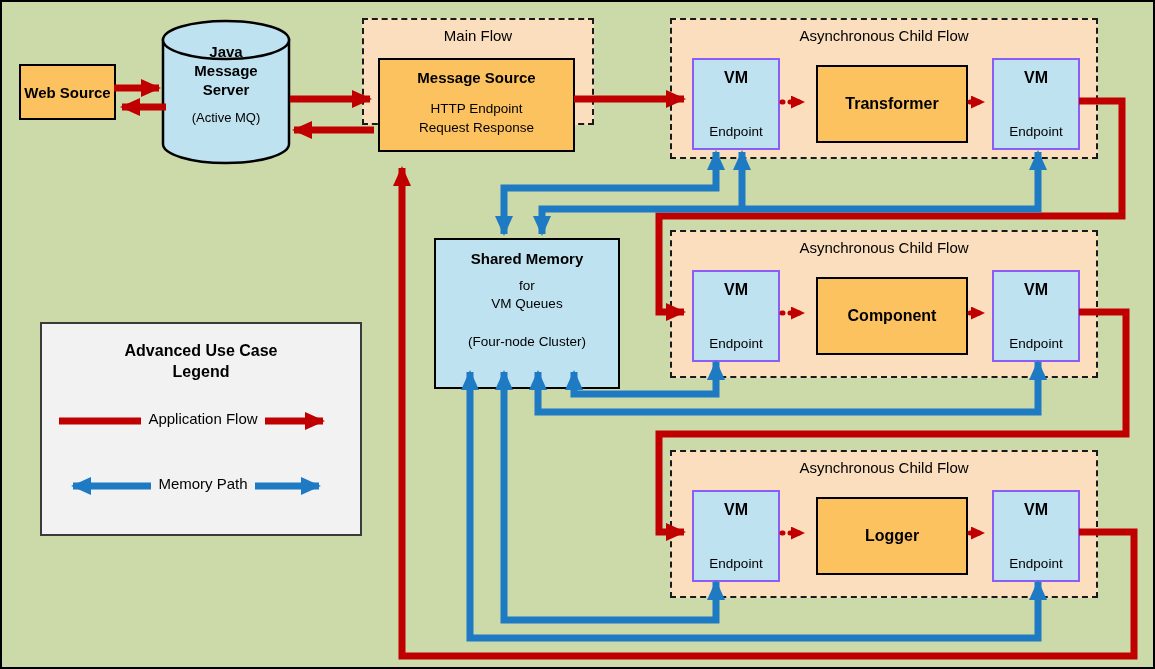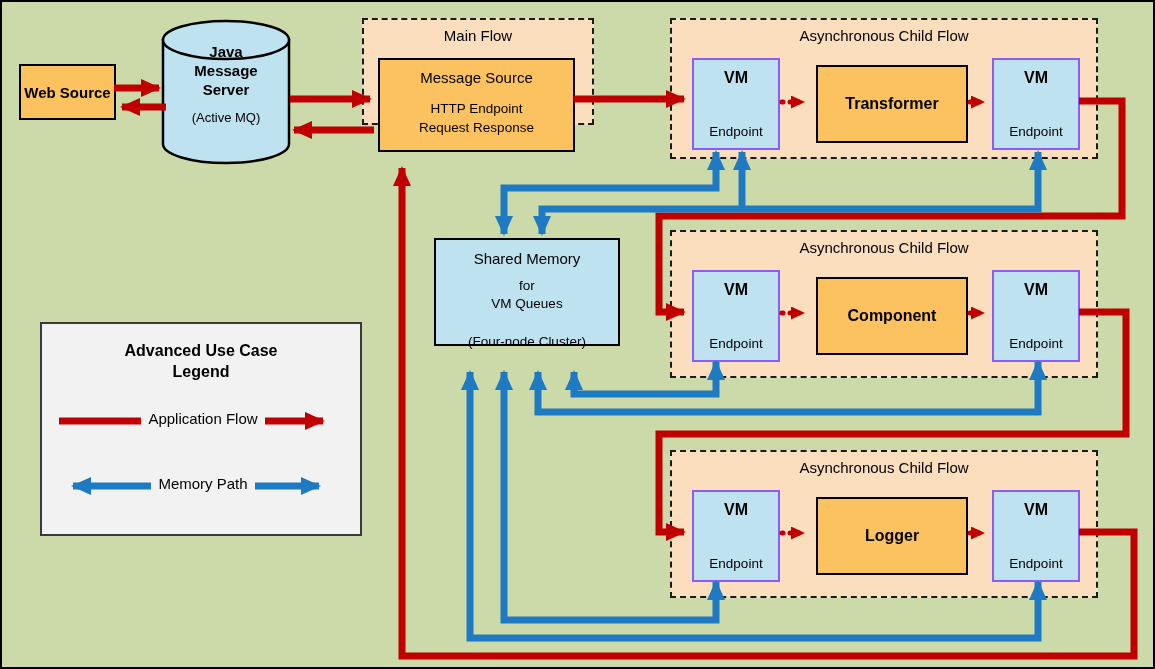--- a/index.html
+++ b/index.html
@@ -9,21 +9,21 @@
     position: relative; width: 1155px; height: 669px;
     background: var(--background, #CCD9A8);
     border: 2px solid var(--border, #000);
     overflow: hidden; color: #000;
   }
 
   
   .node { position: absolute; border: 2px solid #000; text-align: center; }
   .orange { background: var(--orange_box, #FCC25F); }
   .bluefill { background: var(--blue_box, #BEE2F0); }
-  .b { font-weight: normal; }
+  .b { font-weight: bold; }
 
   
   .container {
     position: absolute; border: 2px dashed #1a1a1a;
     background: var(--peach_container, #FADEBD);
   }
   .container-title { text-align: center; padding-top: 7px; font-size: 15px; }
 
   
   #web-client {
@@ -37,21 +37,21 @@
   #jms .jms-text { position: absolute; left: 0; right: 0; top: 24px; text-align: center; }
   .jms-title { font-weight: bold; font-size: 15px; line-height: 19px; width: 96px; margin: 0 auto; }
   .jms-sub { font-size: 13px; margin-top: 11px; }
 
   
   #main-flow { left: 360px; top: 16px; width: 232px; height: 107px; }
   #message-source { left: 14px; top: 38px; width: 197px; height: 94px; font-size: 13.5px; padding-top: 8px; line-height: 19px; }
   .ms-title { font-size: 15px; margin-bottom: 12px; }
 
   
-  #shared-memory { left: 432px; top: 236px; width: 186px; height: 108px; font-size: 13.5px; padding-top: 10px; line-height: 18px; }
+  #shared-memory { left: 432px; top: 236px; width: 186px; height: 151px; font-size: 13.5px; padding-top: 10px; line-height: 18px; }
   .sm-title { font-size: 15px; }
   .sm-l1 { margin-top: 9px; }
   .sm-l3 { margin-top: 20px; }
 
   
   .flow { width: 428px; }
   #flow1 { left: 668px; top: 16px; height: 141px; }
   #flow2 { left: 668px; top: 228px; height: 148px; }
   #flow3 { left: 668px; top: 448px; height: 148px; }
   .vm {

